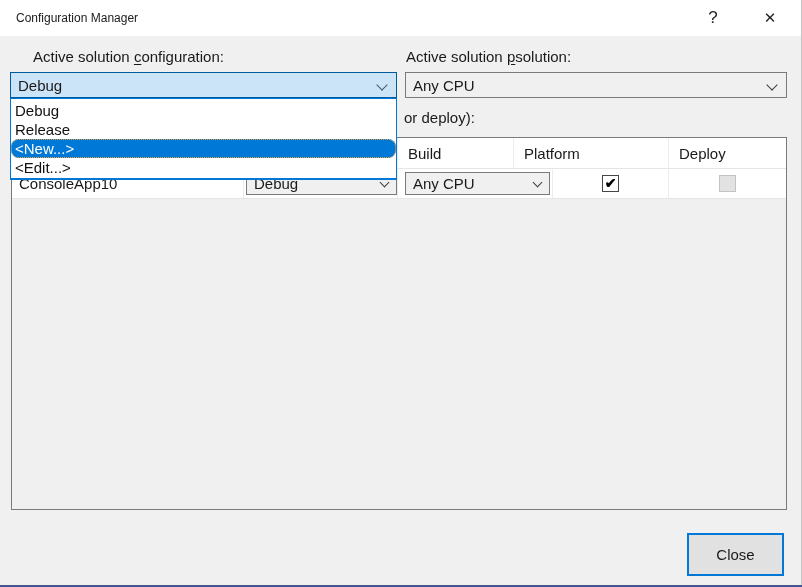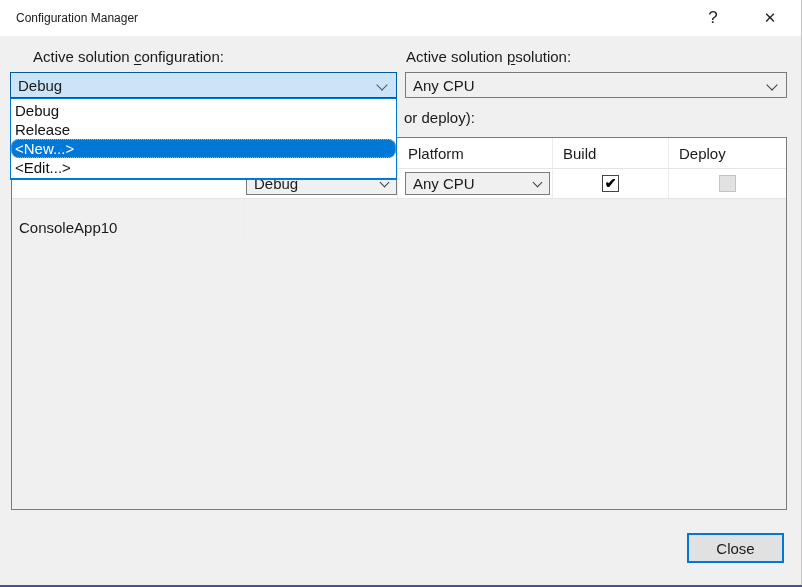--- a/index.html
+++ b/index.html
@@ -104,21 +104,21 @@
   .trow { display: flex; background: #ffffff; }
   .thead { height: 31px; border-bottom: 1px solid #e5e5e5; }
   .tdata { height: 30px; border-bottom: 1px solid #e5e5e5; position: relative; }
   .cell {
     position: relative; height: 100%;
     display: flex; align-items: center;
     font-size: 15px; color: #1a1a1a;
     border-right: 1px solid #ececec;
     overflow: hidden;
   }
-  .c0 { width: 232px; margin-top: 44px; }
+  .c0 { width: 232px; }
   .c1 { width: 154px; }
   .c2 { width: 155px; }
   .c3 { width: 116px; justify-content: center; }
   .c4 { width: 117px; justify-content: center; border-right: none; }
   .th { padding-left: 10px; }
   .th.c3, .th.c4 { justify-content: flex-start; }
   .project-name { padding-left: 7px; }
 
   .combo-small {
     position: absolute; height: 23px; top: 3px;
@@ -136,21 +136,21 @@
     background: #ffffff; border: 1px solid #454545;
     font-size: 14px; font-weight: bold; color: #000;
     line-height: 15px;
   }
   .checkbox.disabled {
     background: #e2e2e2; border: 1px solid #c3c3c3;
   }
 
   
   .close-button {
-    position: absolute; left: 687px; top: 533px; width: 97px; height: 30px;
+    position: absolute; left: 687px; top: 533px; width: 97px; height: 43px;
     background: #e1e1e1; border: 2px solid #0078d7;
     font-size: 15px; color: #1a1a1a;
     display: flex; align-items: center; justify-content: center;
     cursor: default;
   }
 </style>
 </head>
 <body>
 
 <div>
@@ -178,22 +178,22 @@
     <span>Any CPU</span>
     <span class="chev"></span>
   </div>
 
   <div class="contexts-label">or deploy):</div>
 
   <div class="ptable">
     <div class="trow thead">
       <div class="cell th c0"></div>
       <div class="cell th c1"></div>
+      <div class="cell th c3">Build</div>
       <div class="cell th c2">Platform</div>
-      <div class="cell th c3">Build</div>
       <div class="cell th c4">Deploy</div>
     </div>
 
     <div class="trow tdata">
       <div class="cell c0">
         <span class="project-name">ConsoleApp10</span>
       </div>
       <div class="cell c1">
         <div class="combo-small combo-gray combo-config">
           <span>Debug</span>

